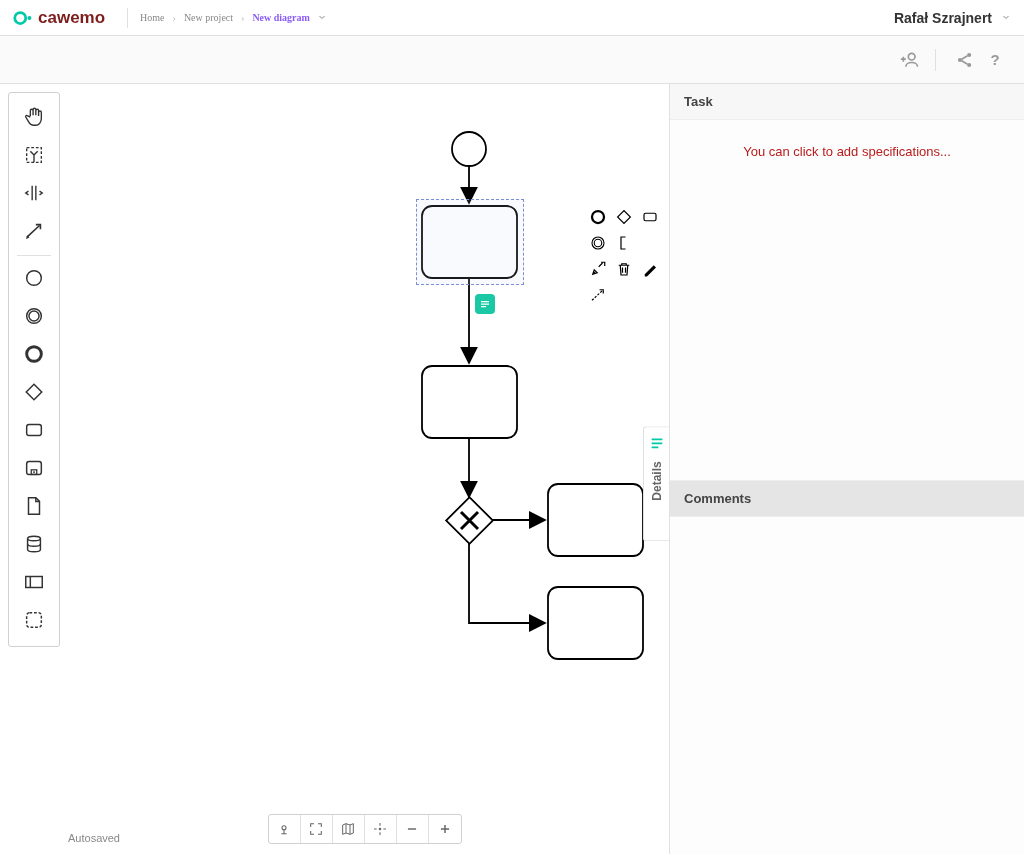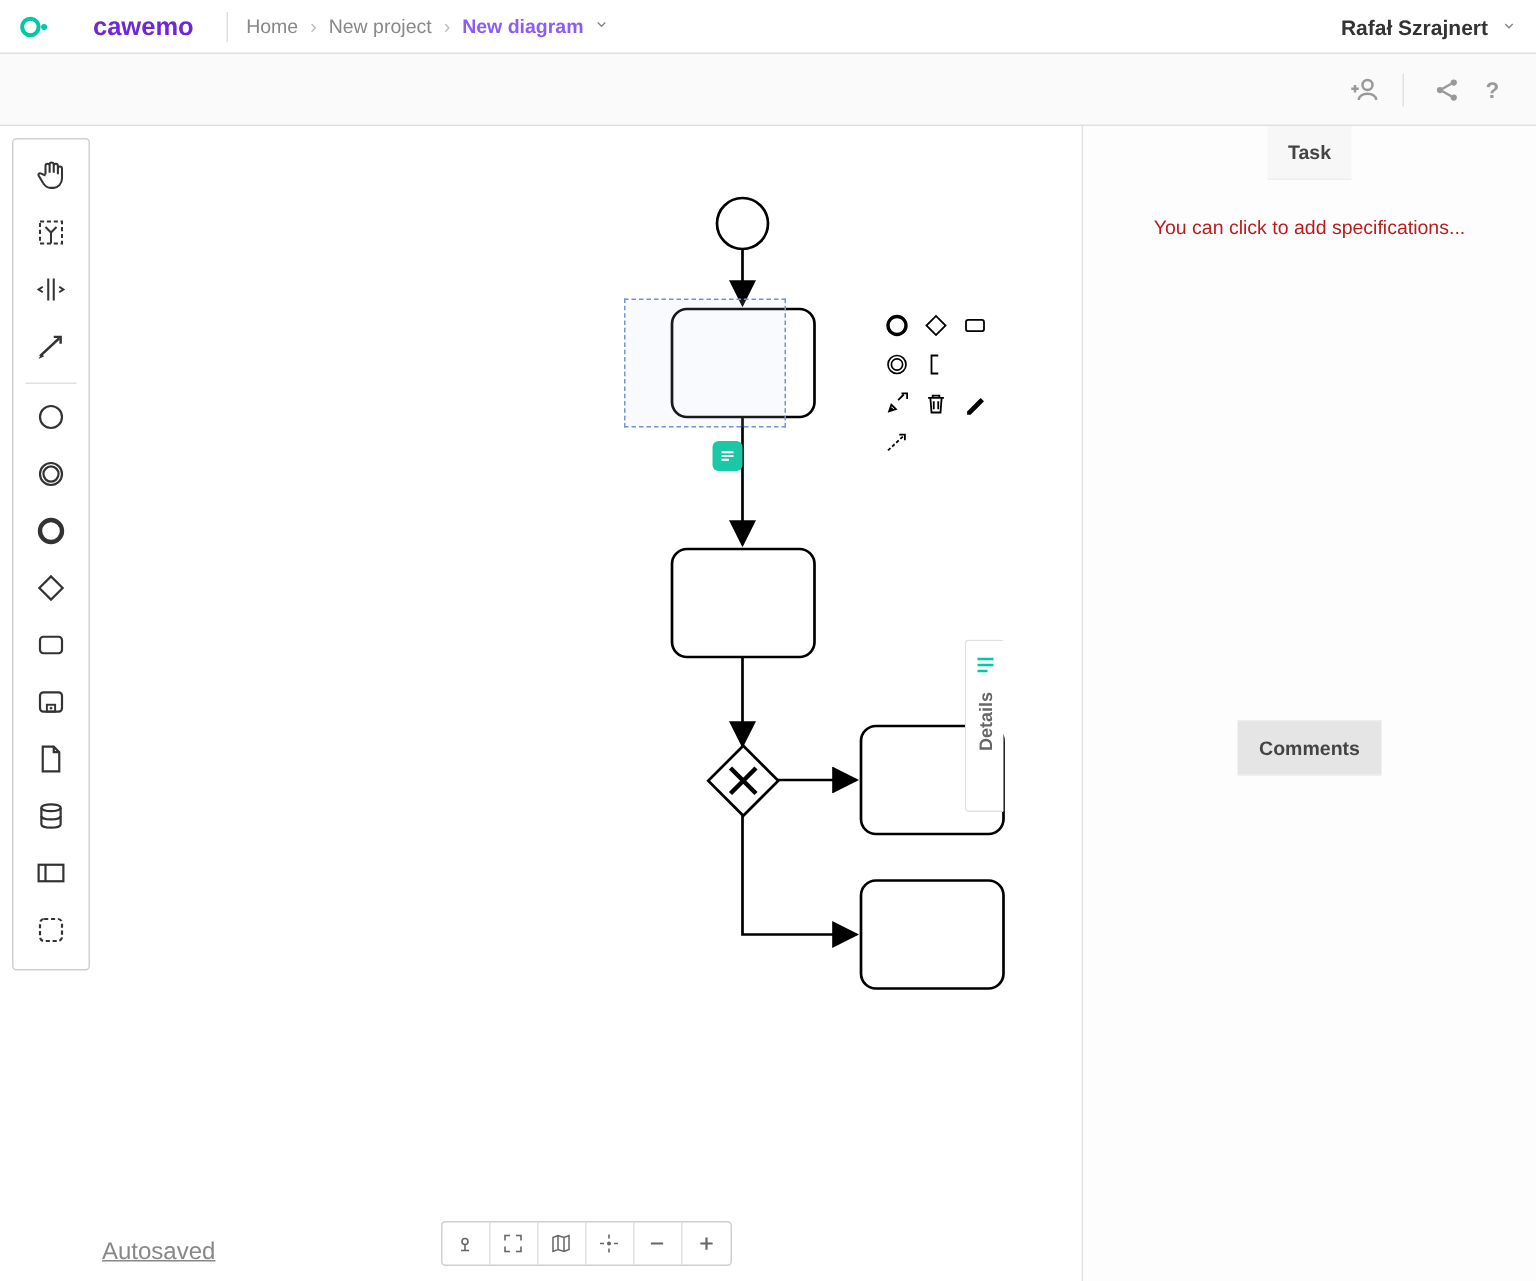--- a/index.html
+++ b/index.html
@@ -19,38 +19,38 @@
   height: 36px;
   border-bottom: 1px solid #e0e0e0;
   display: flex;
   align-items: center;
   padding: 0 12px;
   background: #fff;
 }
 .logo {
   display: flex;
   align-items: center;
-  color: #6d28d9;
+  color: #7f1d1d;
   font-weight: 600;
   font-size: 17px;
   margin-right: 10px;
-  gap: 24px;
 }
 .logo svg { margin-right: 4px; }
 .vsep {
   width: 1px;
   height: 20px;
   background: #e0e0e0;
   margin: 0 12px;
 }
 .breadcrumb {
   display: flex;
   align-items: center;
   color: #888;
-  font-size: 13px;
+  font-size: 10px;
+  font-family: Liberation Serif, serif;
 }
 .breadcrumb .bc-item { cursor: pointer; }
 .breadcrumb .bc-sep { margin: 0 8px; color: #bbb; }
 .breadcrumb .bc-curr { color: #8b5cf6; font-weight: 600; }
 .bc-caret { margin-left: 6px; color: #888; cursor: pointer; }
 .user-menu {
   margin-left: auto;
   display: flex;
   color: #333;
   font-weight: 600;
@@ -124,26 +124,25 @@
 
 
 .canvas {
   flex: 1;
   position: relative;
   background: #fff;
 }
 
 
 .sidebar {
-  width: 303px;
+  width: 355px;
   border-left: 1px solid #e0e0e0;
   background: #fdfdfd;
   display: flex;
   flex-direction: column;
-  align-items: center;
 }
 .sb-section-hdr {
   padding: 10px 14px;
   font-weight: 600;
   font-size: 13px;
   color: #444;
   border-bottom: 1px solid #eee;
   background: #f7f7f7;
 }
 .sb-spec {
@@ -265,23 +264,22 @@
   border-right: 1px solid #e0e0e0;
   cursor: pointer;
   color: #666;
 }
 .zoom-controls .zc:last-child { border-right: none; }
 
 .autosaved {
   position: absolute;
   left: 8px;
   bottom: 10px;
-  font-size: 16px;
+  font-size: 11px;
   color: #888;
-  text-decoration: underline;
 }
 
 
 .ctx-pad {
   position: absolute;
   left: 527px;
   top: 122px;
   display: grid;
   grid-template-columns: repeat(3, 22px);
   grid-auto-rows: 22px;

